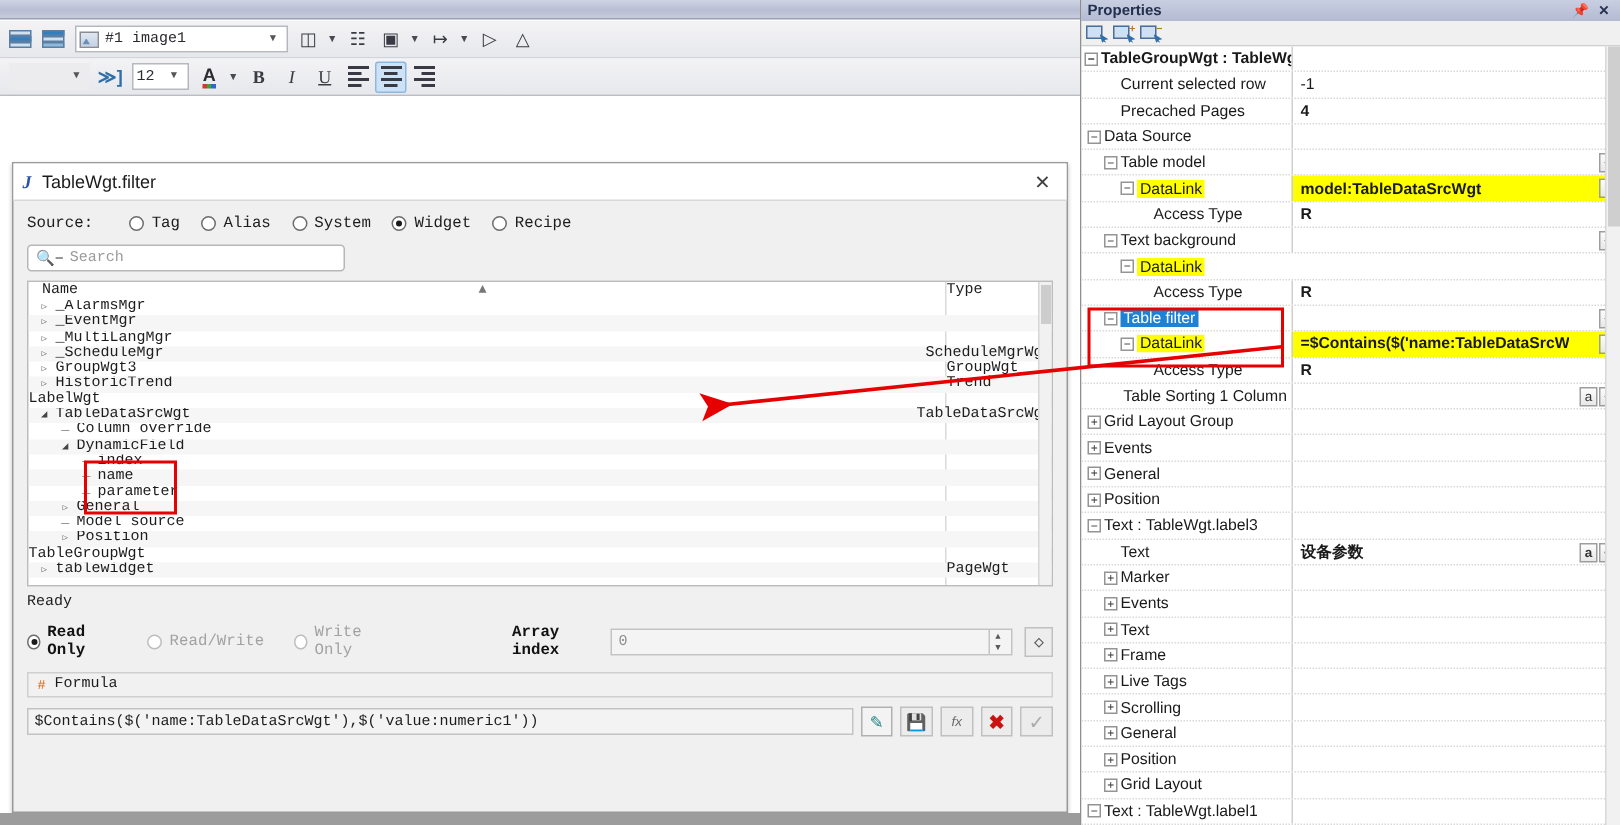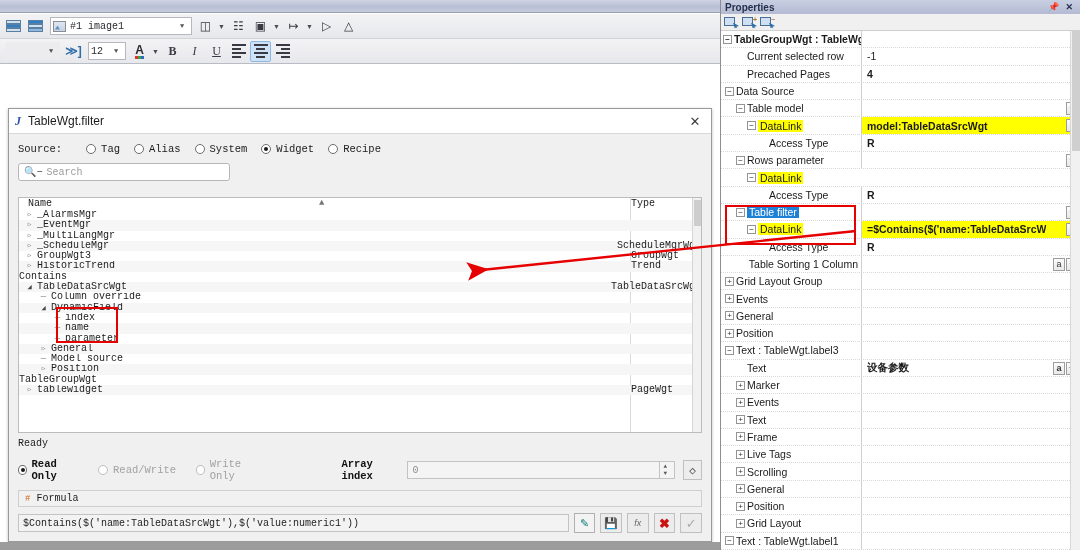--- a/index.html
+++ b/index.html
@@ -123,21 +123,21 @@
 
   .searchbox{
     margin-top:6px; width:212px; height:18px; border:1px solid #b7b7b7; border-radius:3px;
     background:#fff; display:flex; align-items:center; padding:0 5px;
     font-family:"Liberation Mono", monospace; font-size:10px; color:#9a9a9a;
   }
   .searchbox .mag{ color:#3d3d3d; margin-right:4px; font-size:10px; }
 
   
   .treewrap{
-    margin-top:16px; height:236px; border:1px solid #bcbcbc; background:#fff;
+    margin-top:6px; height:204px; border:1px solid #bcbcbc; background:#fff;
     position:relative; overflow:hidden;
   }
   .tree-head{
     height:12px; display:flex; font-family:"Liberation Mono", monospace; font-size:10px;
     color:#1c1c1c; position:relative;
   }
   .tree-head .c1{ width:612px; padding-left:9px; }
   .tree-head .up{ position:absolute; left:300px; top:0px; font-size:9px; color:#777;}
   .tree-rows{ position:relative; }
   .trow{
@@ -431,21 +431,21 @@
             </div>
             <div class="trow alt">
               <span class="nm">
                 <span style="display: inline-block; width: 6px;"></span>
                 <span class="arrow-c">▷</span>
                 <span style="margin-left: 3px;">HistoricTrend</span>
               </span>
               <span class="ty">Trend</span>
             </div>
             <div class="trow">
-              <span class="ty">Contains</span>
+              <span class="ty">LabelWgt</span>
             </div>
             <div class="trow alt">
               <span class="nm">
                 <span style="display: inline-block; width: 6px;"></span>
                 <span class="arrow-o">◢</span>
                 <span style="margin-left: 3px;">TableDataSrcWgt</span>
               </span>
               <span class="ty">TableDataSrcWgt</span>
             </div>
             <div class="trow">
@@ -680,21 +680,21 @@
         <span class="vl">
           <span class="vl-inner">R</span>
         </span>
       </div>
       <div class="prow ">
         <span class="nm" style="display: flex; align-items: center;">
           <span style="display: inline-block; width: 13px;"></span>
           <span class="exp">
             <span class="bx">−</span>
           </span>
-          <span class="nm-txt">Rows parameter</span>
+          <span class="nm-txt">Text background</span>
         </span>
         <span class="vl">
           <span class="vl-inner"></span>
           <span class="btnsq" style="right: 2px;">+</span>
         </span>
       </div>
       <div class="prow hl-yellow">
         <span class="nm" style="display: flex; align-items: center;">
           <span style="display: inline-block; width: 24px;"></span>
           <span class="exp">

